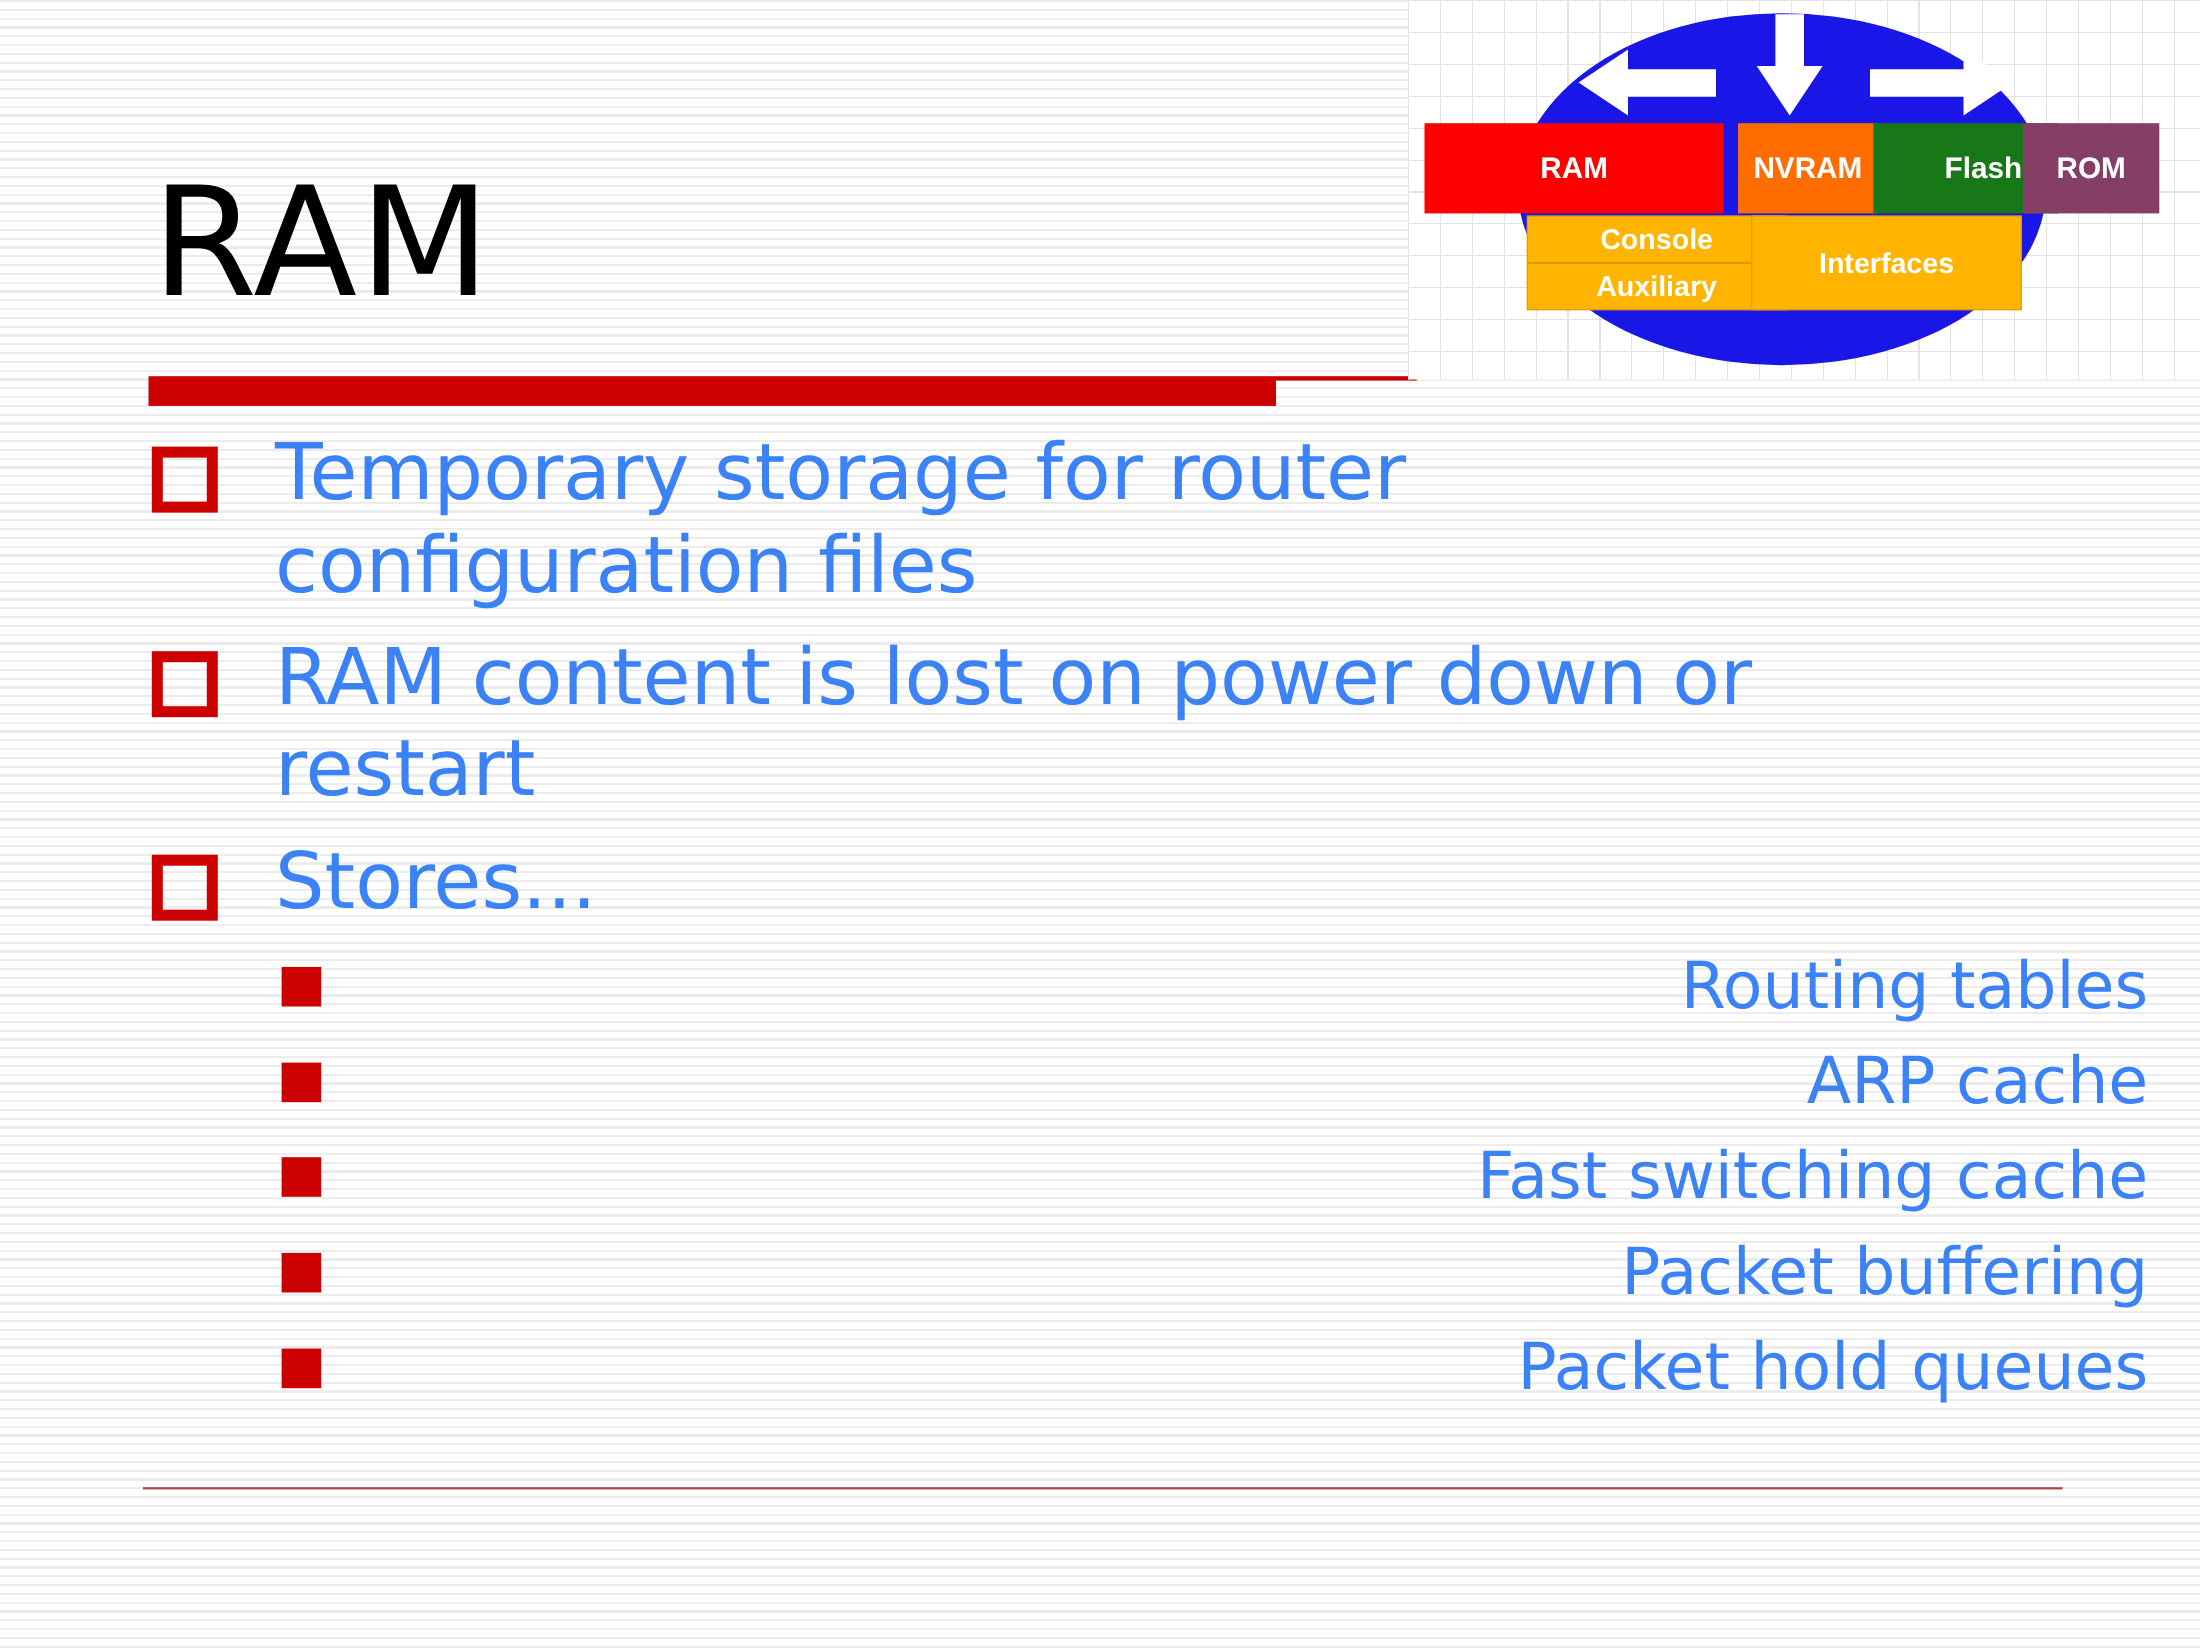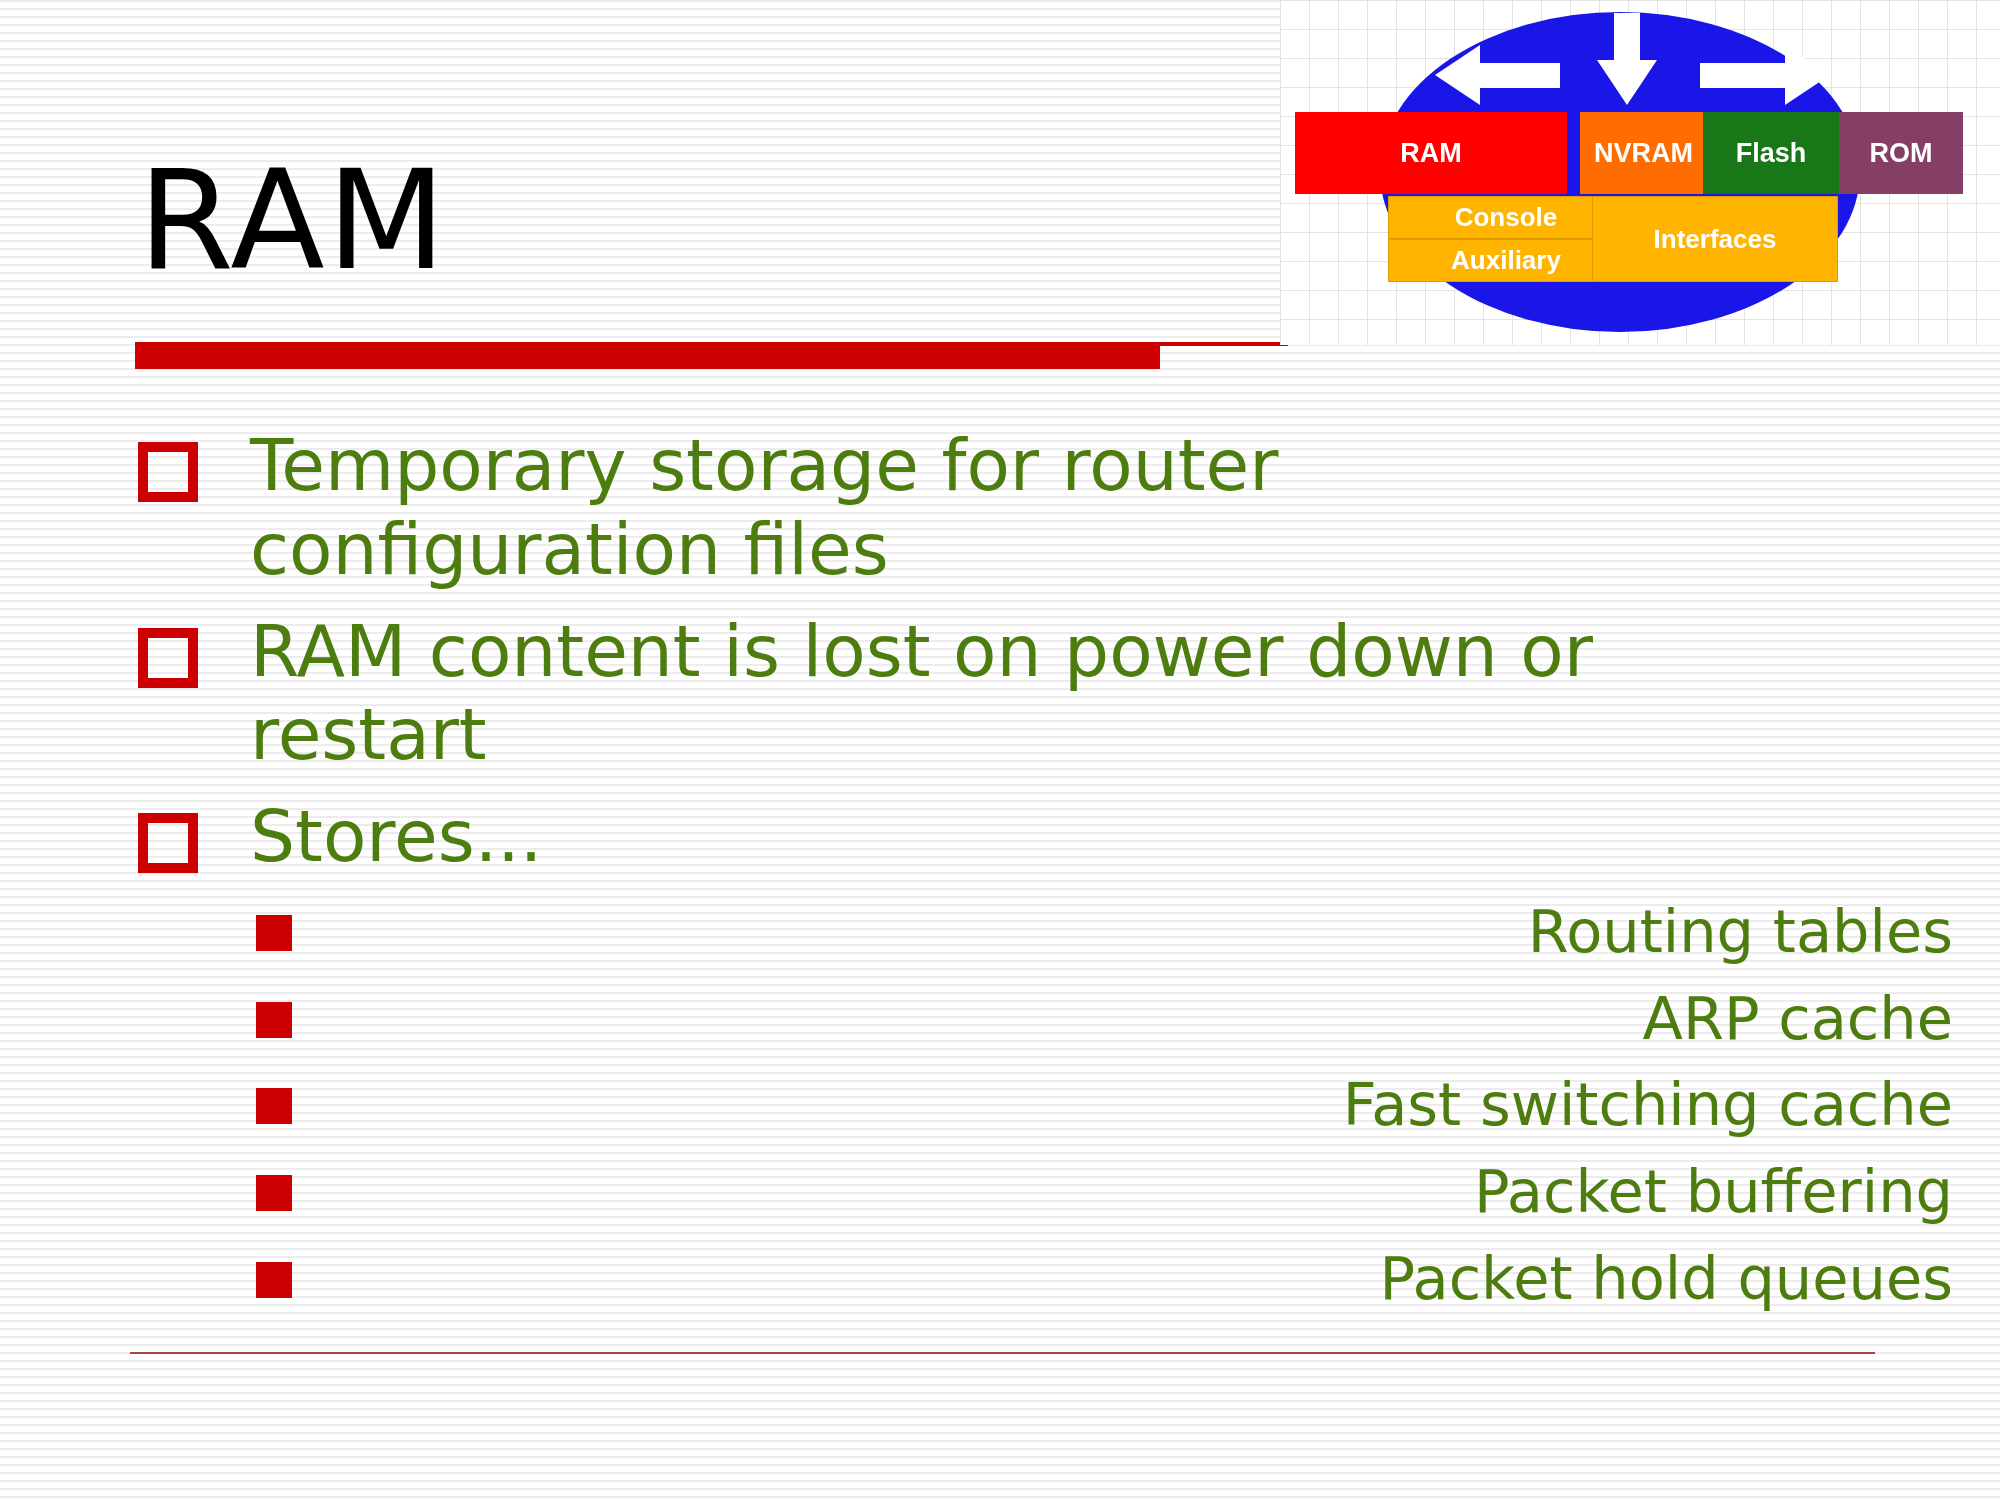--- a/index.html
+++ b/index.html
@@ -55,21 +55,21 @@
   .pb-console{left:108px;width:236px;flex-direction:column;justify-content:stretch;padding:0;}
   .pb-console .port-line{
     flex:1;display:flex;align-items:center;justify-content:center;width:100%;
   }
   .pb-console .port-line:first-child{border-bottom:2px solid #e09a00;box-sizing:border-box;}
   .pb-interfaces{left:312px;width:246px;}
 
   
   .content{
     position:absolute;left:138px;top:388px;width:1815px;
-    display:flex;flex-direction:column;color:#4d7c0f;margin-top:36px;
+    display:flex;flex-direction:column;color:#3b82f6;
   }
   .b1{display:flex;gap:52px;margin-bottom:18px;font-size:71px;line-height:1.18;}
   .b1 .marker{
     flex:0 0 auto;width:40px;height:40px;margin-top:18px;
     border:10px solid #cc0000;background:transparent;box-sizing:content-box;
   }
   .b1 .text{display:block;}
   .w-narrow{max-width:1280px;}
   .w-wide{max-width:1600px;}
   .b2{display:flex;gap:46px;margin-left:118px;margin-bottom:16px;font-size:59px;line-height:1.2;justify-content:space-between;}
@@ -95,21 +95,21 @@
     <polygon points="247,100 217,55 234,55 234,8 260,8 260,55 277,55" fill="#ffffff"></polygon>
     <polygon points="450,70 405,40 405,58 320,58 320,83 405,83 405,100" fill="#ffffff"></polygon>
   </svg>
 
   <div class="mem-block mb-ram" style="background: rgb(255, 0, 0);">
     <span>RAM</span>
   </div>
   <div class="mem-block mb-nvram" style="background: rgb(255, 109, 0);">
     <span>NVRAM</span>
   </div>
-  <div class="mem-block mb-flash" style="background: rgb(24, 120, 24);">
+  <div class="mem-block mb-flash" style="background: rgb(24, 120, 24); padding-left: 32px;">
     <span>Flash</span>
   </div>
   <div class="mem-block mb-rom" style="background: rgb(133, 62, 102);">
     <span>ROM</span>
   </div>
 
   <div class="port-block pb-console" style="background: rgb(255, 180, 0);">
     <span class="port-line">Console</span>
     <span class="port-line">Auxiliary</span>
   </div>

